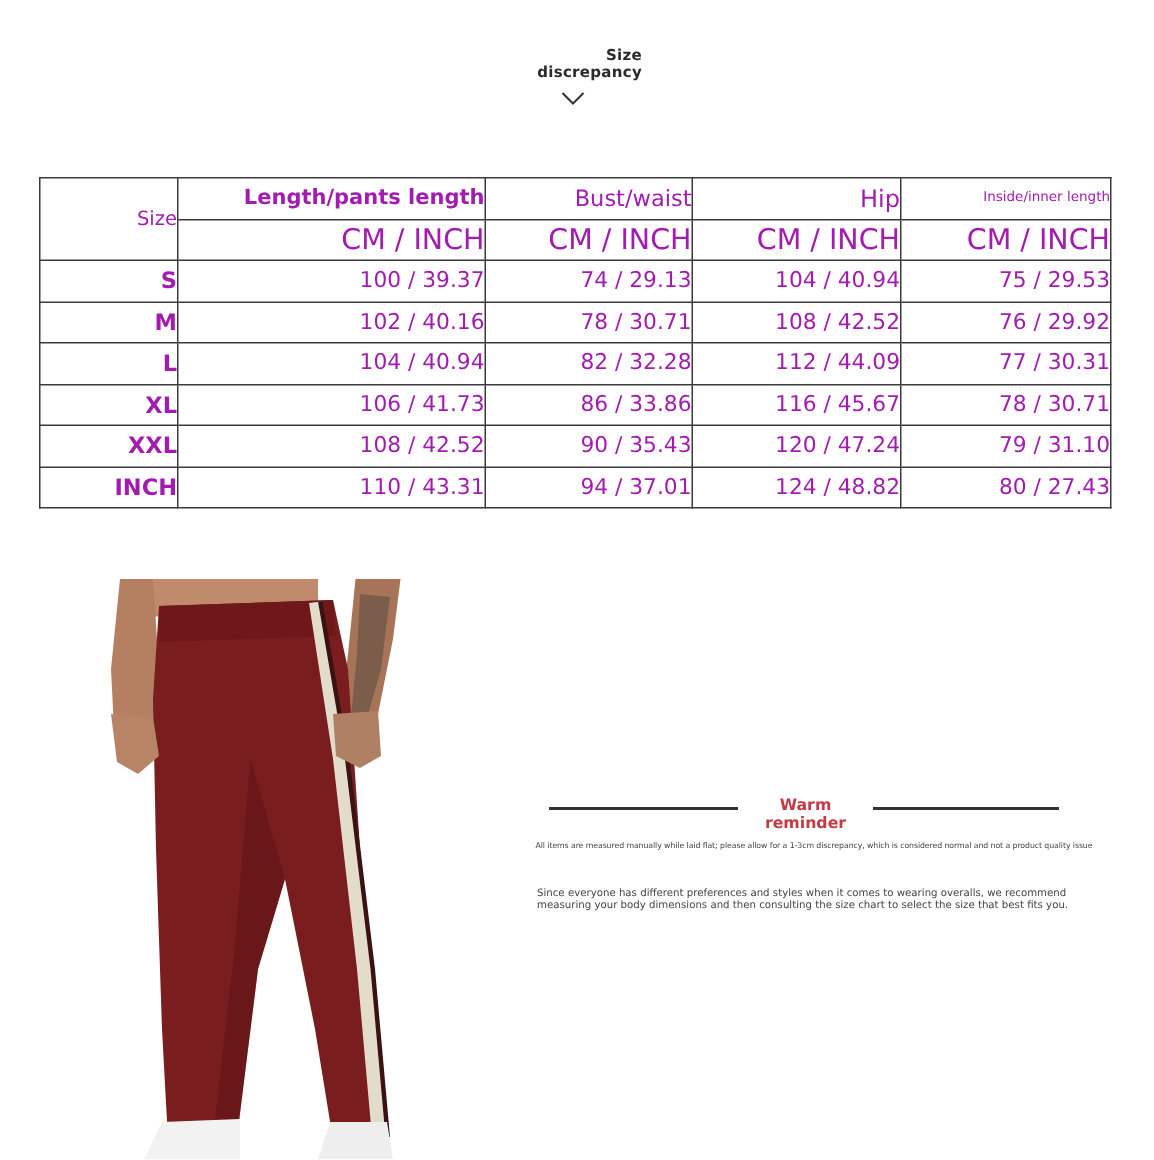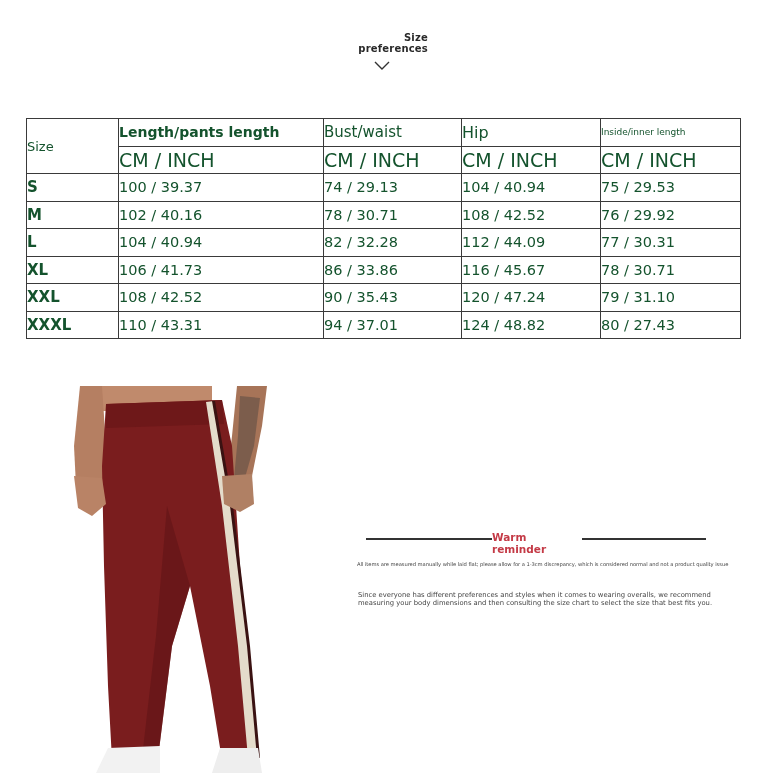--- a/index.html
+++ b/index.html
@@ -1,48 +1,48 @@
 <!DOCTYPE html>
 <html><head>
 <meta charset="utf-8">
 <style>
   html, body { margin:0; padding:0; background:#ffffff; }
   body { width:769px; height:773px; position:relative; overflow:hidden; font-family:"DejaVu Sans", sans-serif; color:#222; }
   .title { position:absolute; left:330px; top:32px; width:98px; text-align:right; font-size:10px; font-weight:bold; line-height:11px; color:#2a2a2a; letter-spacing:0.2px; }
   .chev { position:absolute; left:374px; top:61px; width:16px; height:10px; }
   table.size-table { position:absolute; left:26px; top:118px; border-collapse:collapse; width:714px; table-layout:fixed; }
-  table.size-table td { border:1.5px solid #3a3a3a; text-align:left; vertical-align:middle; padding:0; height:26.5px; font-family:"DejaVu Sans", sans-serif; color:#14532d; }
+  table.size-table td { border:1.5px solid #3a3a3a; text-align:right; vertical-align:middle; padding:0; height:26.5px; font-family:"DejaVu Sans", sans-serif; color:#a21caf; }
   .c-size { width:92px; }
   .c-len { width:205px; }
   .c-bust { width:138px; }
   .c-hip { width:139px; }
   .c-in { width:140px; }
   .h-size { font-size:13px; }
   .h-len { font-size:14px; font-weight:bold; }
   .h-bust { font-size:15px; font-weight:normal; }
   .h-hip { font-size:16px; font-weight:normal; }
   .h-in { font-size:9px; }
   .unit { font-size:19px; }
   .sz { font-size:15px; font-weight:bold; }
   .val { font-size:14.5px; }
   .photo { position:absolute; left:72px; top:386px; width:200px; height:387px; }
   .reminder { position:absolute; left:362px; top:531px; width:348px; height:16px; }
   .reminder .line { position:absolute; top:7px; height:1.5px; background:#333; }
   .reminder .l1 { left:4px; width:126px; }
   .reminder .l2 { left:220px; width:124px; }
-  .reminder .txt { position:absolute; left:130px; width:90px; top:0; font-size:10.5px; font-weight:bold; color:#c43a46; }
+  .reminder .txt { position:absolute; left:130px; width:90px; top:0; text-align:center; font-size:10.5px; font-weight:bold; color:#c43a46; }
   .note1 { position:absolute; left:357px; top:561px; width:360px; font-size:5.2px; color:#444; white-space:nowrap; letter-spacing:-0.05px; }
   .note2 { position:absolute; left:358px; top:592px; width:360px; font-size:6.8px; line-height:7.6px; color:#444; }
 </style>
 </head>
 <body>
 
 <div class="title">
   <div>Size</div>
-  <div>preferences</div>
+  <div>discrepancy</div>
 </div>
 <svg class="chev" viewBox="0 0 16 10">
   <polyline points="1,1 8,8 15,1" fill="none" stroke="#333" stroke-width="1.4"></polyline>
 </svg>
 
 <table class="size-table">
   <colgroup>
     <col class="c-size">
       <col class="c-len">
       <col class="c-bust">
@@ -92,21 +92,21 @@
     <td class="val">78 / 30.71</td>
   </tr>
   <tr>
     <td class="sz">XXL</td>
     <td class="val">108 / 42.52</td>
     <td class="val">90 / 35.43</td>
     <td class="val">120 / 47.24</td>
     <td class="val">79 / 31.10</td>
   </tr>
   <tr>
-    <td class="sz">XXXL</td>
+    <td class="sz">INCH</td>
     <td class="val">110 / 43.31</td>
     <td class="val">94 / 37.01</td>
     <td class="val">124 / 48.82</td>
     <td class="val">80 / 27.43</td>
   </tr>
 </tbody>
   </table>
 
 <svg class="photo" viewBox="0 0 200 387">
 

